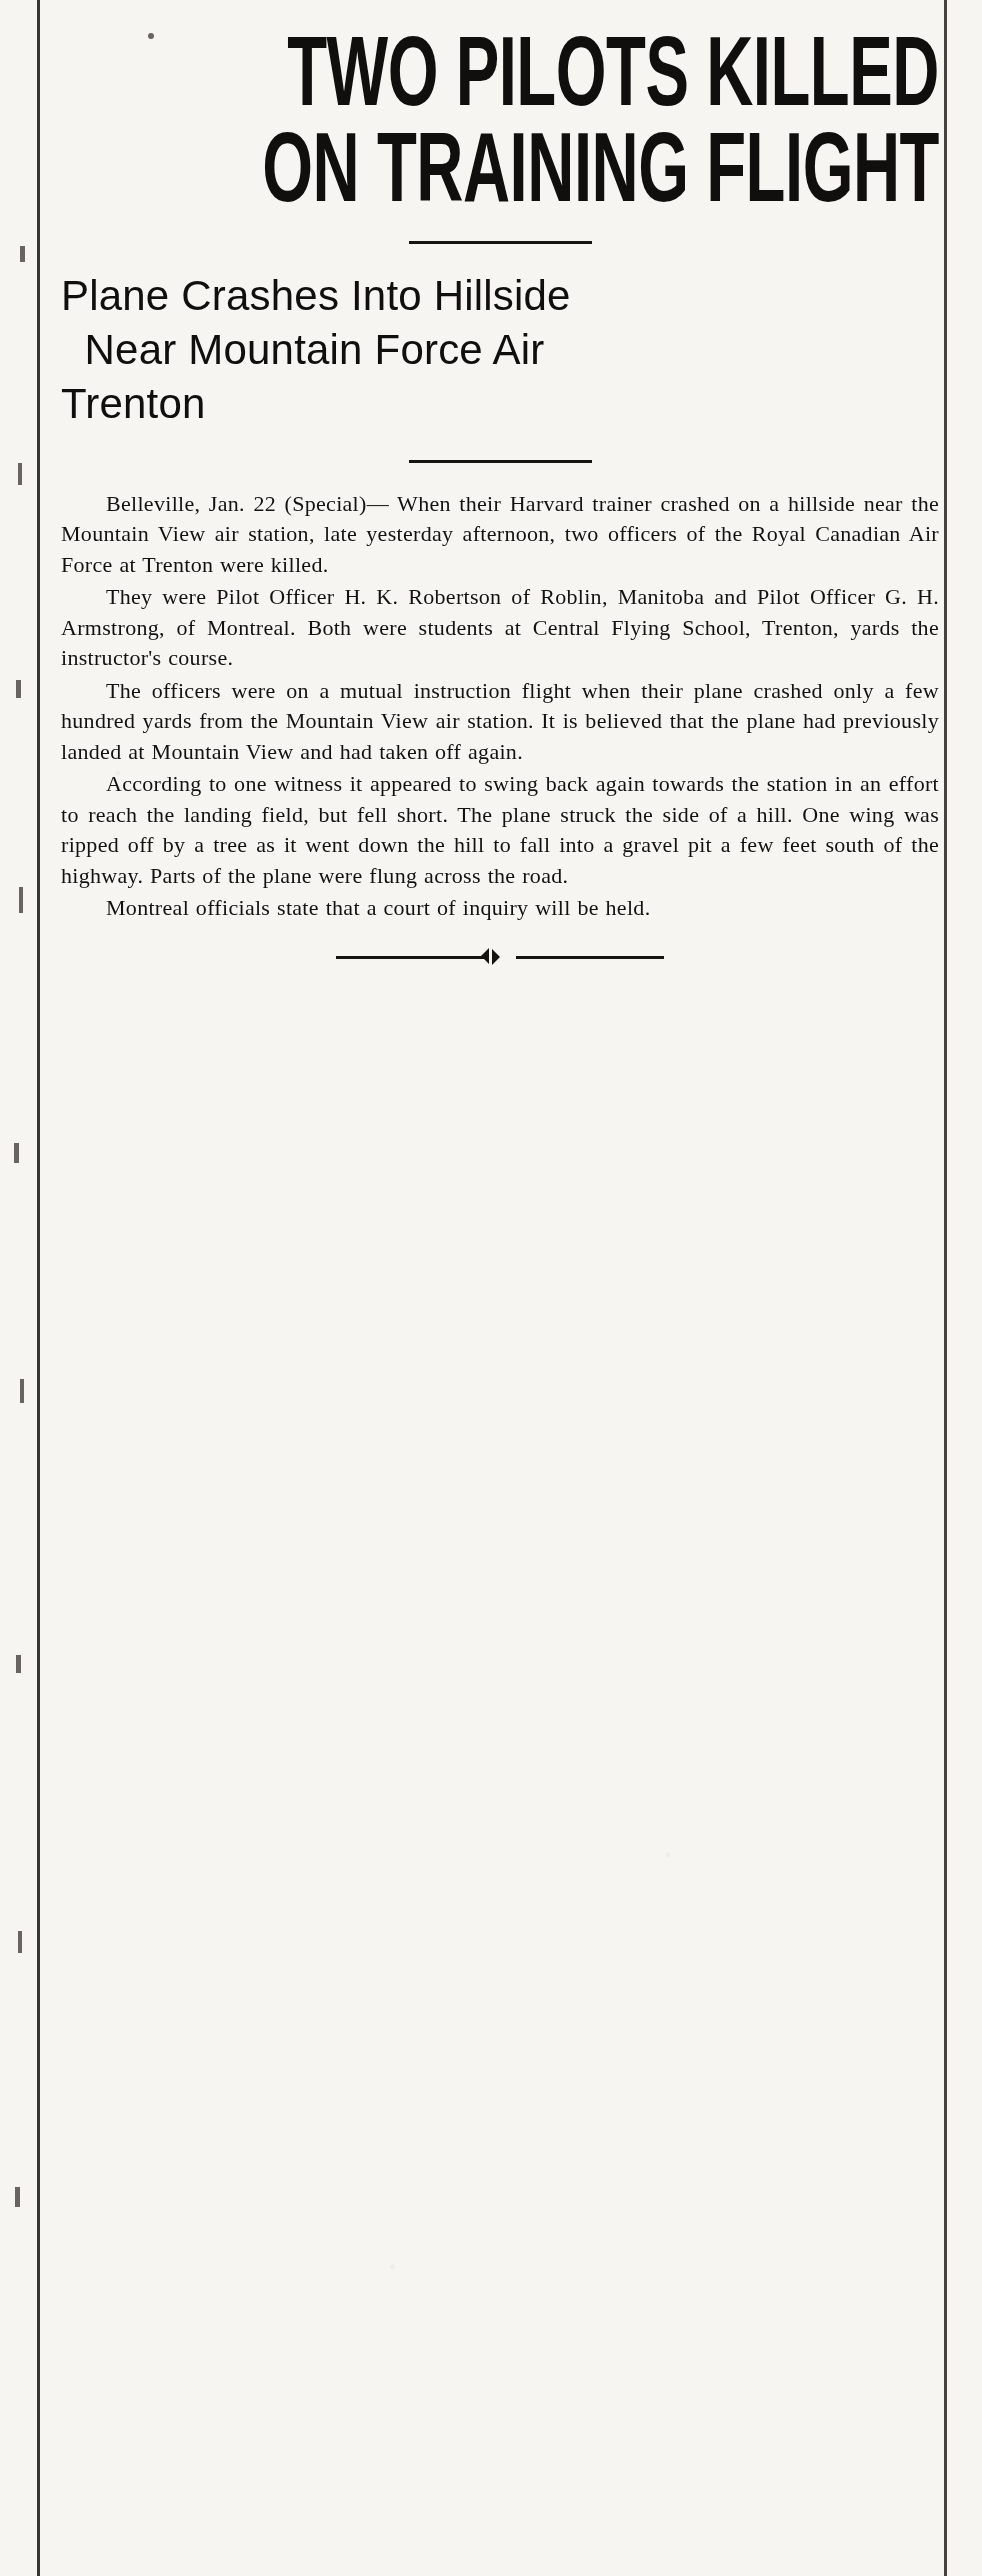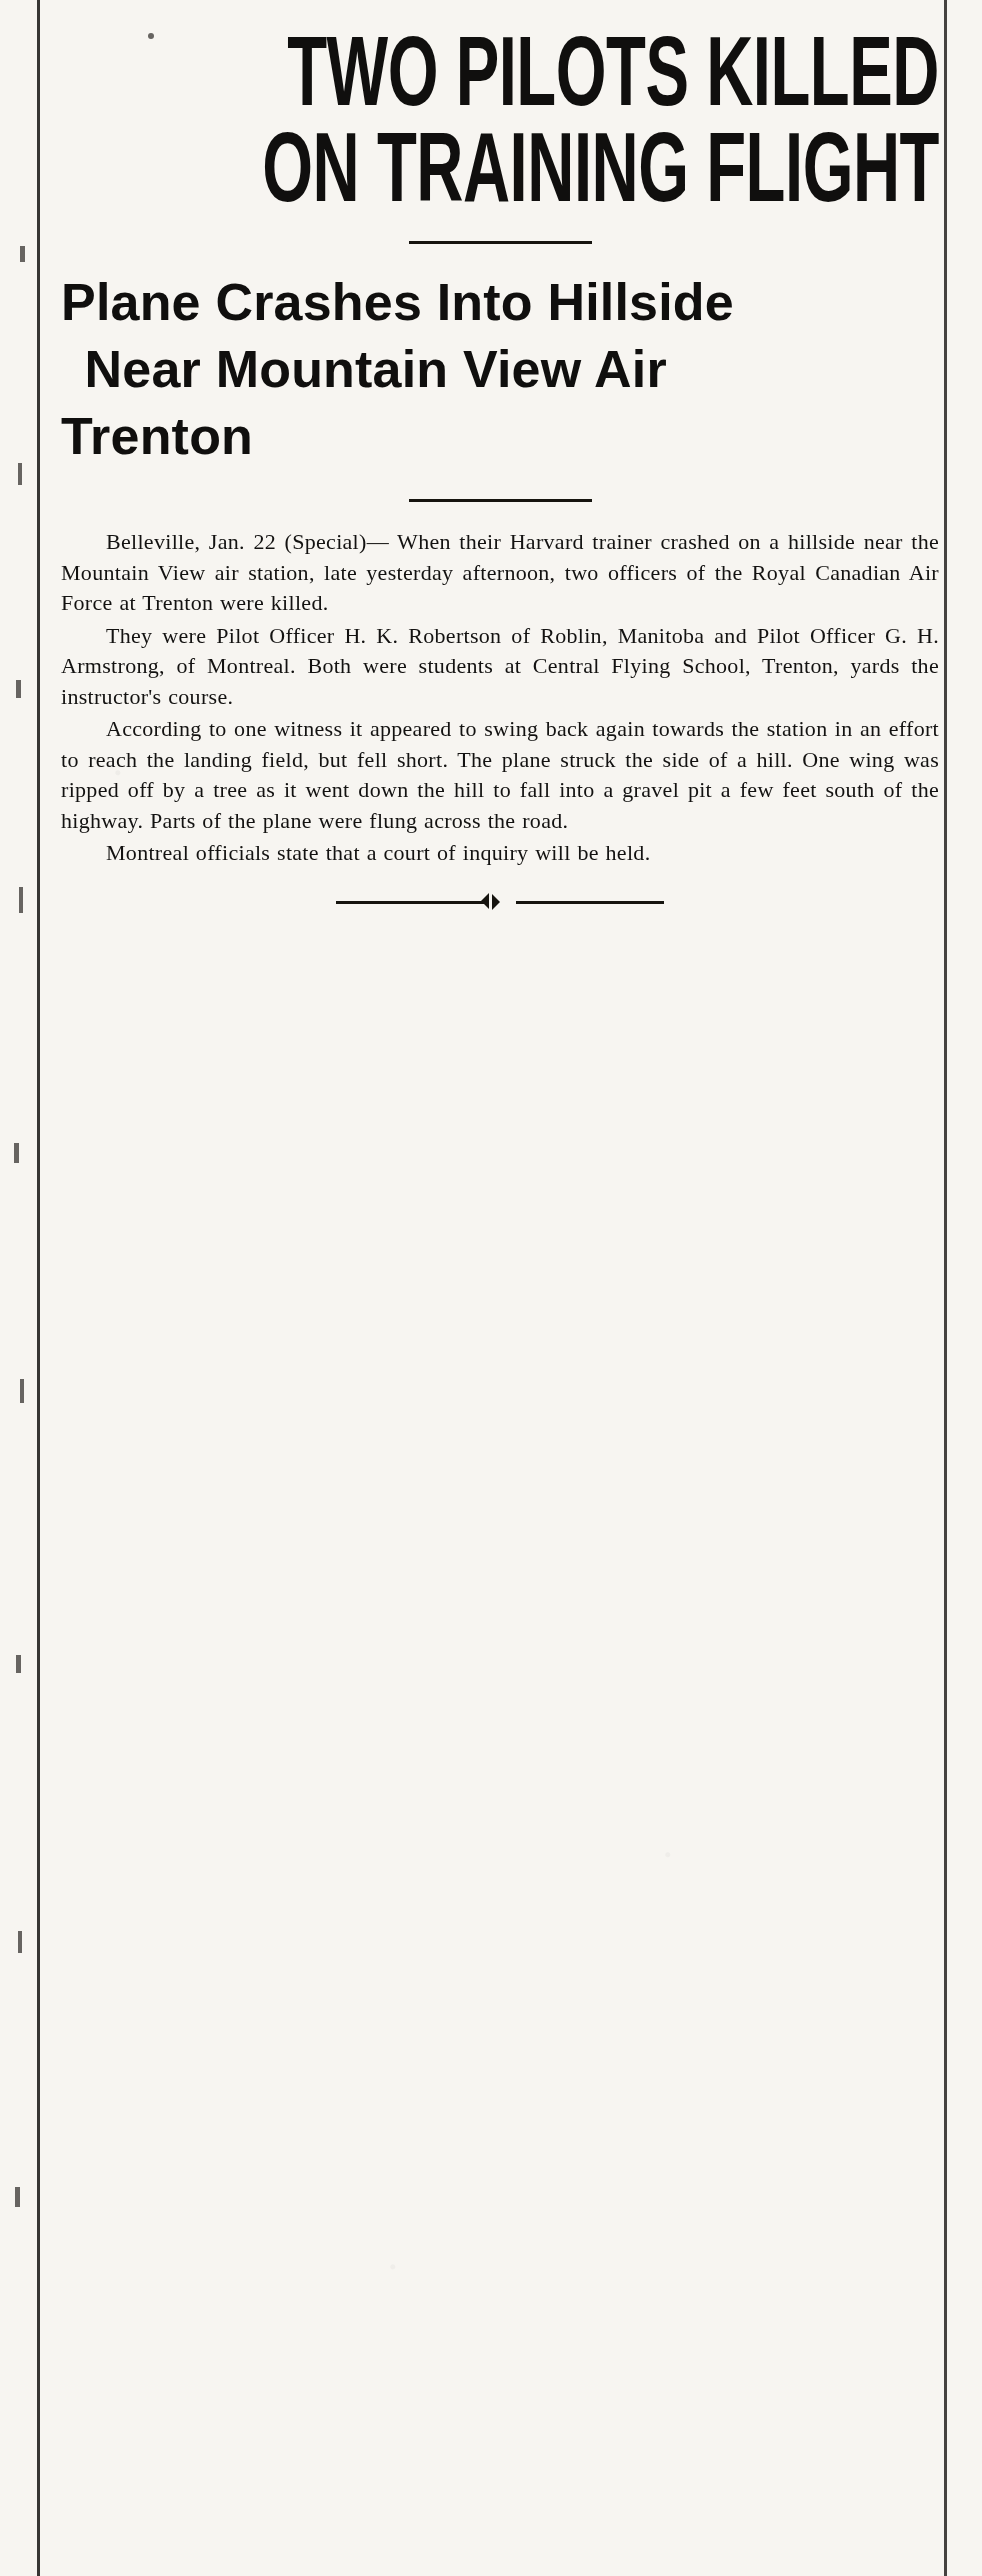--- a/index.html
+++ b/index.html
@@ -75,22 +75,22 @@
 
   .rule-short {
     width: 183px;
     height: 3px;
     background: #16140f;
     margin: 29.6px auto 25.6px auto;
   }
 
   .subhead {
     font-family: "Liberation Sans", sans-serif;
-    font-weight: bold;
-    font-size: 52px;
+    font-weight: normal;
+    font-size: 42px;
     line-height: 1.28;
     color: #100f0e;
     letter-spacing: 0.2px;
     text-align: left;
   }
   .subhead .sh-line { display: block; white-space: nowrap; }
   .subhead .sh-line.c2 { text-align: left; padding-left: 23.6px; }
 
   .body {
     margin-top: 7.9px;
@@ -163,29 +163,30 @@
 
     <div class="headline">
       <span class="hl-line l1">TWO PILOTS KILLED</span>
       <span class="hl-line l2">ON TRAINING FLIGHT</span>
     </div>
 
     <div class="rule-short"></div>
 
     <div class="subhead">
       <span class="sh-line">Plane Crashes Into Hillside</span>
-      <span class="sh-line c2">Near Mountain View Air</span>
+      <span class="sh-line c2">Near Mountain Force Air</span>
       <span class="sh-line">Trenton</span>
     </div>
 
     <div class="rule-short"></div>
 
     <div class="body">
       <p>Belleville, Jan. 22 (Special)— When their Harvard trainer crashed on a hillside near the Mountain View air station, late yesterday afternoon, two officers of the Royal Canadian Air Force at Trenton were killed.</p>
       <p>They were Pilot Officer H. K. Robertson of Roblin, Manitoba and Pilot Officer G. H. Armstrong, of Montreal. Both were students at Central Flying School, Trenton, yards the instructor's course.</p>
+      <p>The officers were on a mutual instruction flight when their plane crashed only a few hundred yards from the Mountain View air station. It is believed that the plane had previously landed at Mountain View and had taken off again.</p>
       <p>According to one witness it appeared to swing back again towards the station in an effort to reach the landing field, but fell short. The plane struck the side of a hill. One wing was ripped off by a tree as it went down the hill to fall into a gravel pit a few feet south of the highway. Parts of the plane were flung across the road.</p>
       <p class="last">Montreal officials state that a court of inquiry will be held.</p>
     </div>
 
     <div class="dingbat">
       <span class="dash"></span>
       <span class="dia"></span>
       <span class="dash"></span>
     </div>
 

